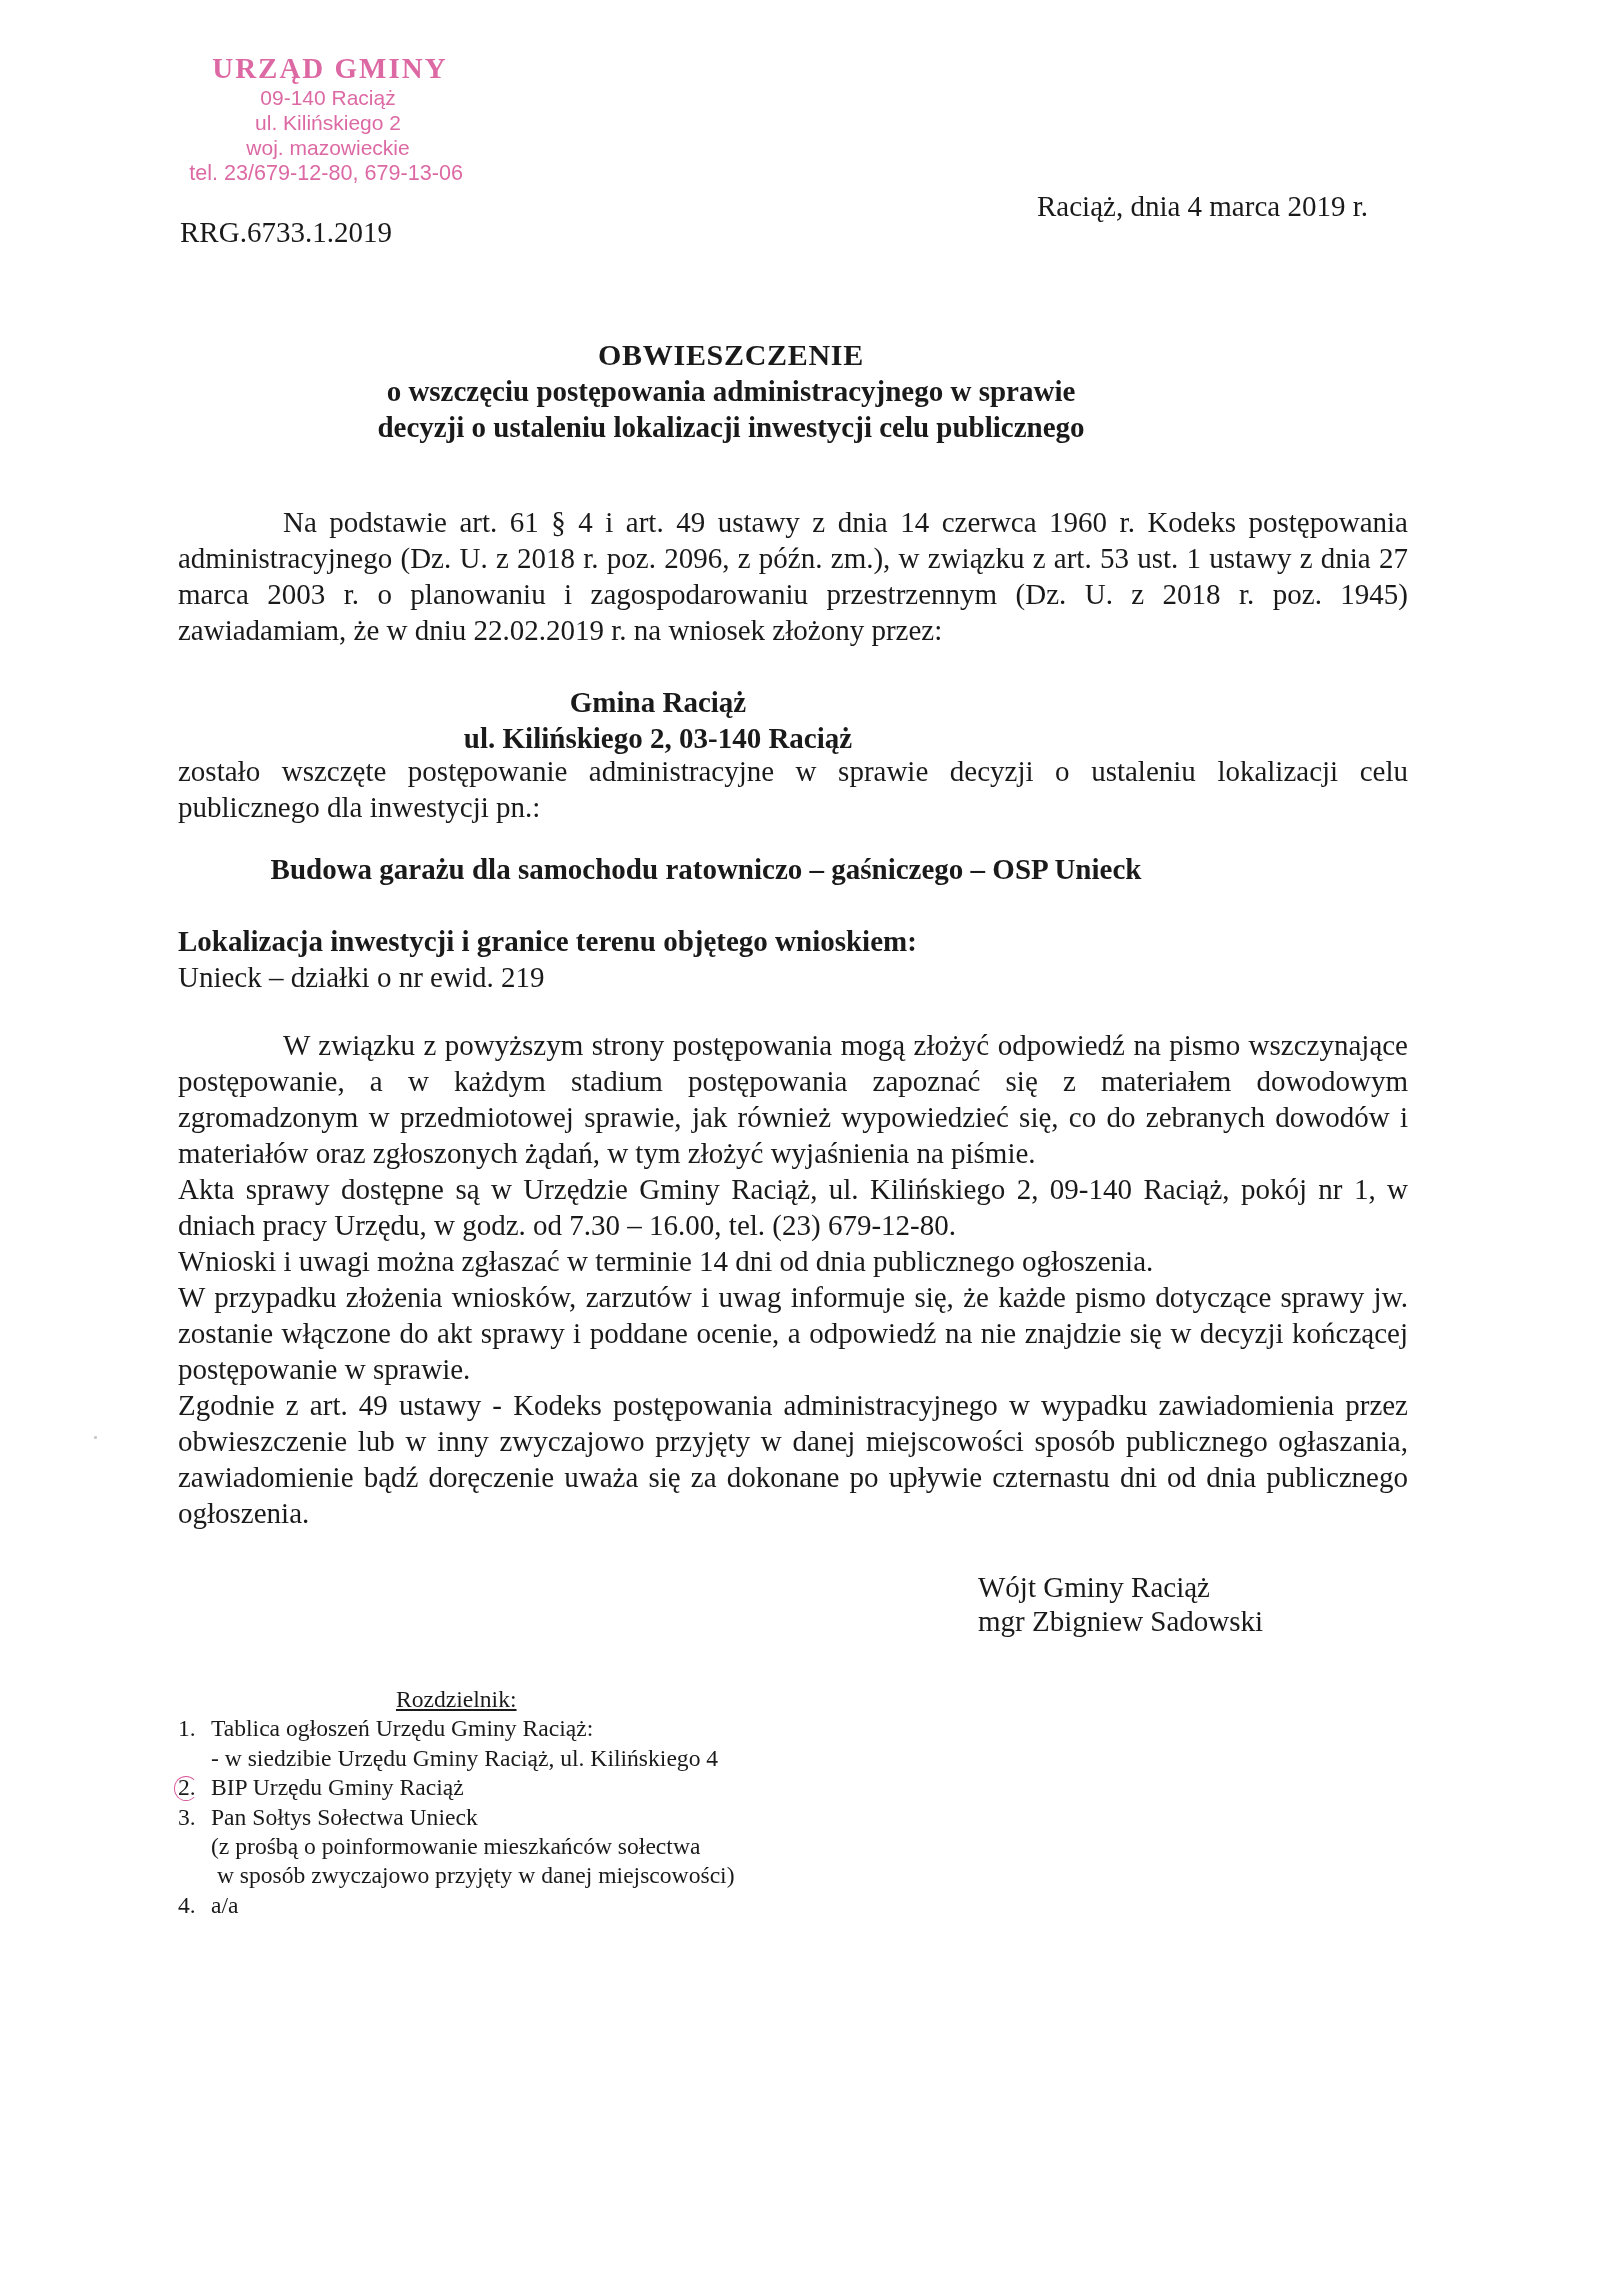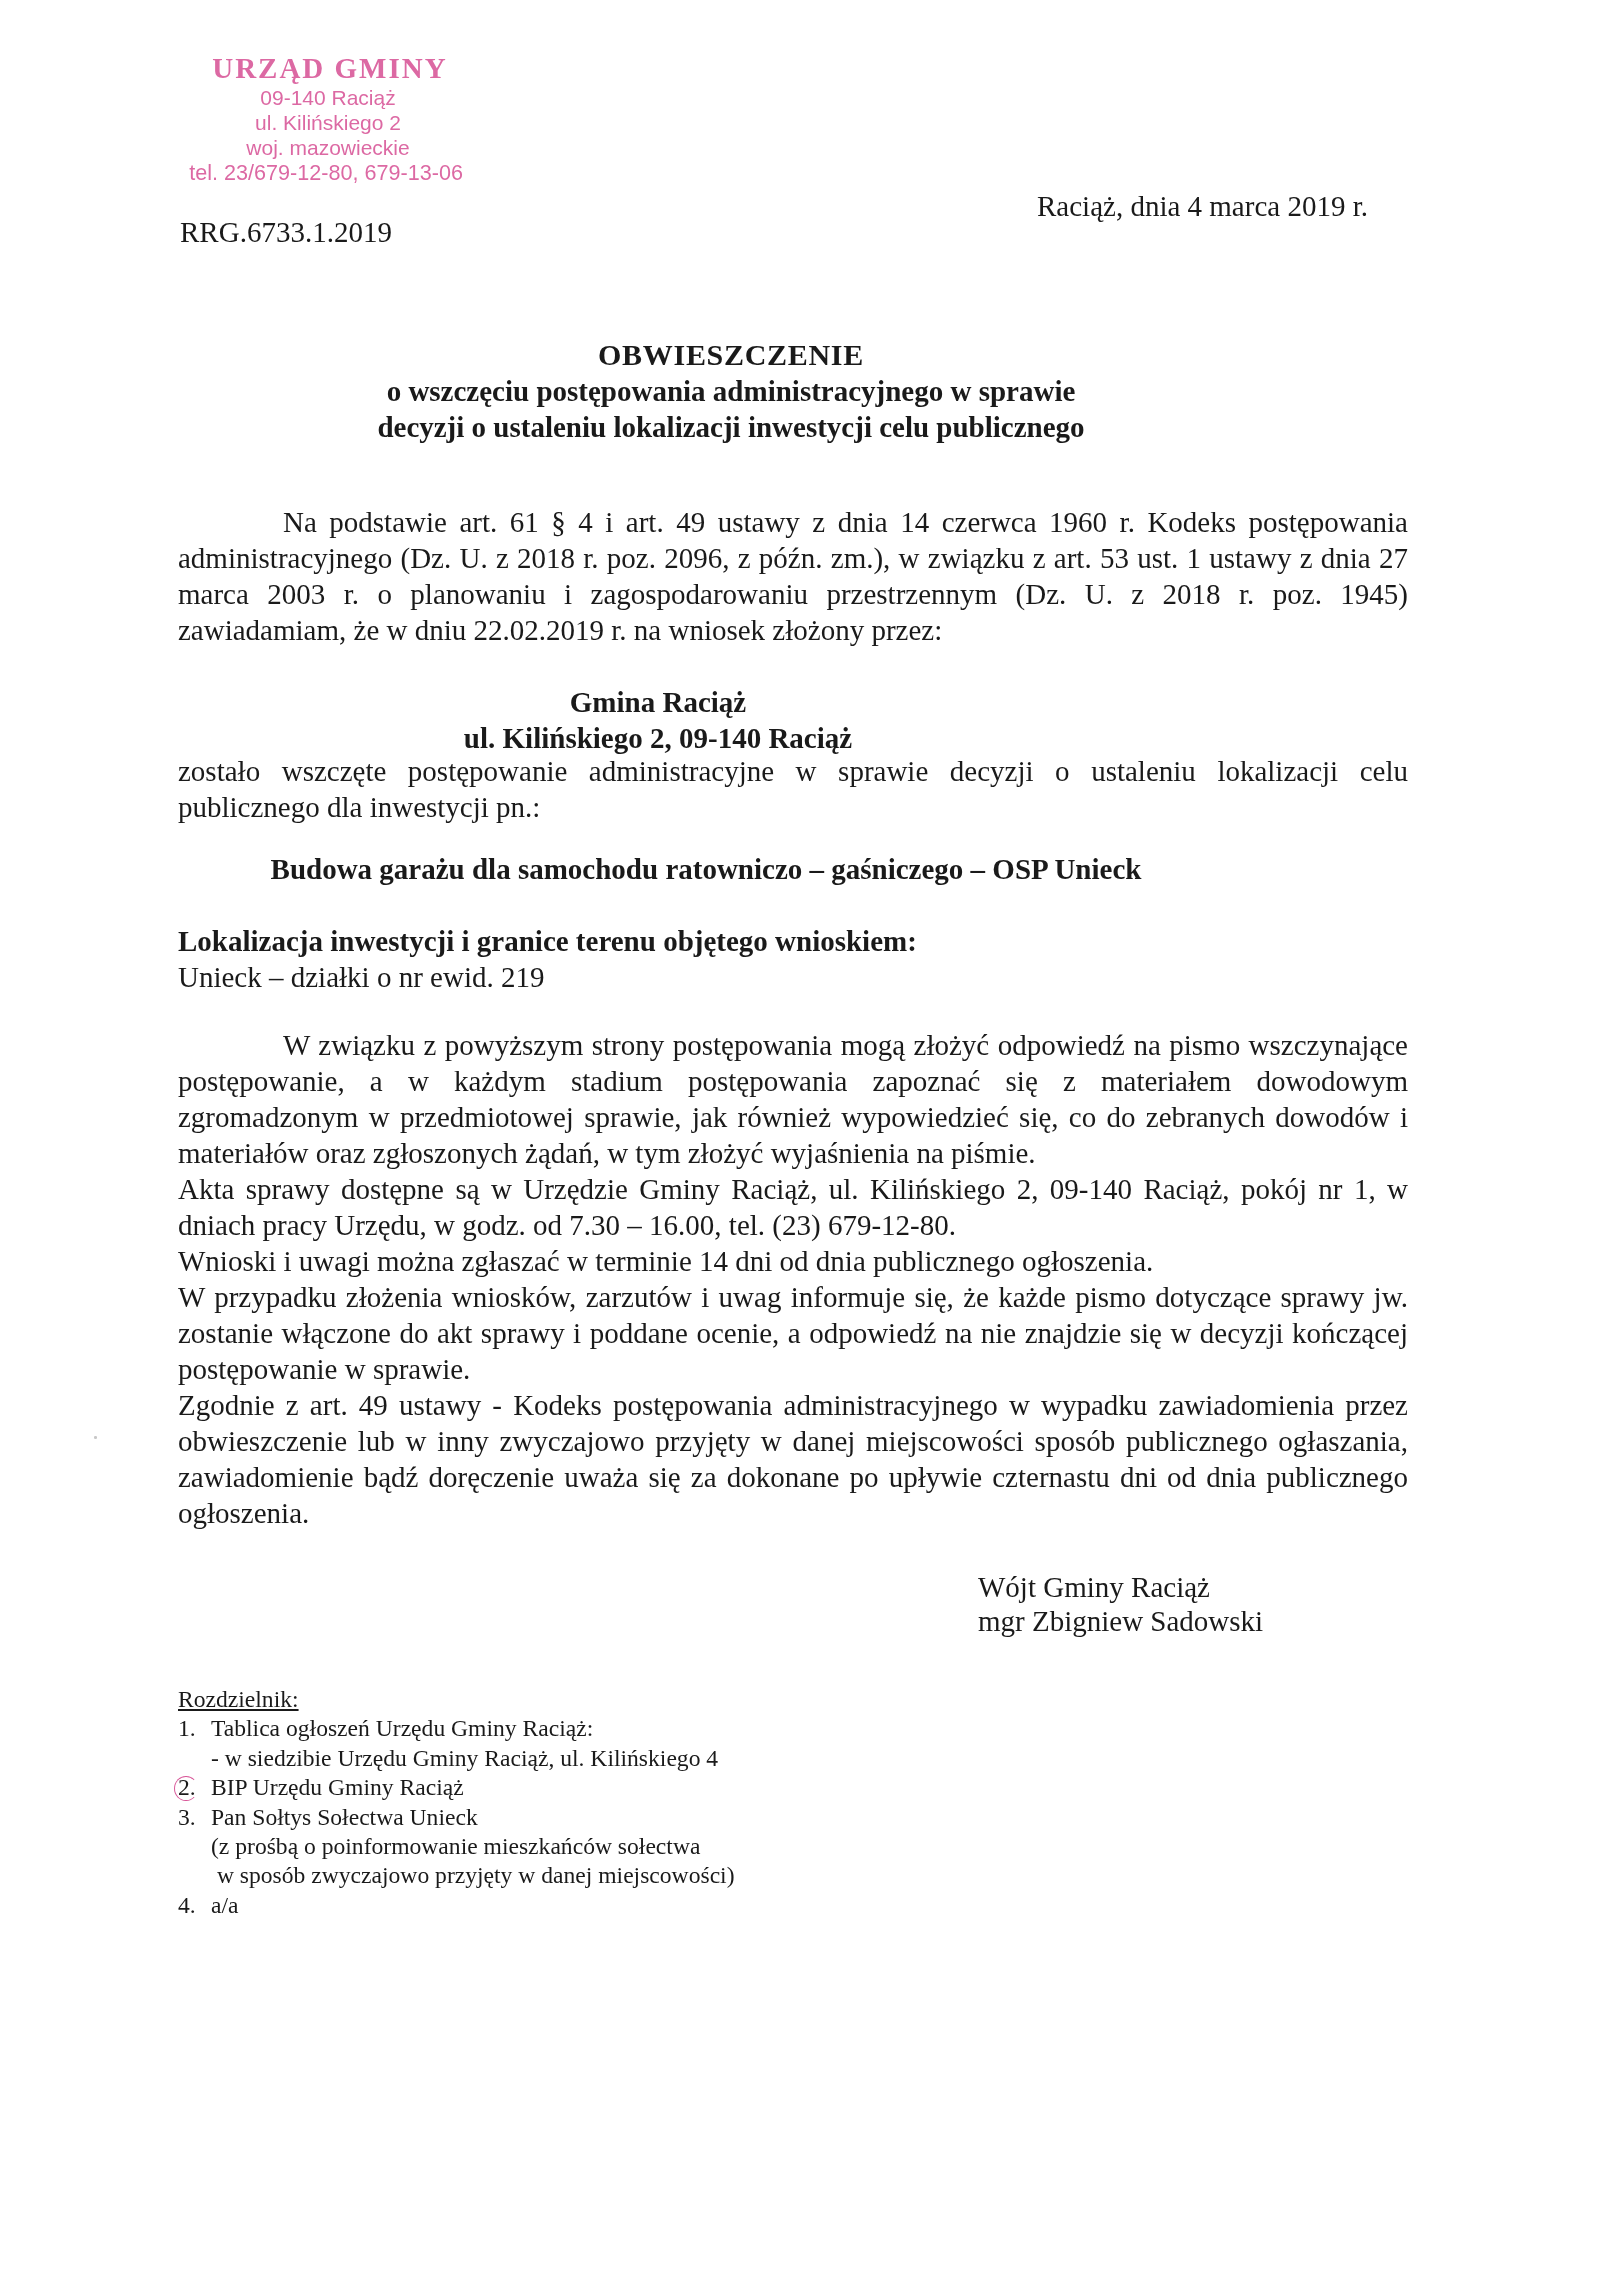--- a/index.html
+++ b/index.html
@@ -45,21 +45,21 @@
     .project { top: 851px; padding-left: 48px; }
     .loc { position: absolute; left: 178px; top: 923px; font-size: 29px; line-height: 36px; }
     .loc .loc-title { font-weight: bold; }
     .p3 { top: 1027px; }
     .signature {
       position: absolute; left: 978px; top: 1570px; font-size: 29px; line-height: 34px; text-align: left; width: 327px; font-family: Liberation Serif, serif;
     }
     .distribution {
       position: absolute; left: 178px; top: 1685px; font-size: 23.6px; line-height: 29.4px;
     }
-    .distribution .dist-title { text-decoration: underline; }
+    .distribution .dist-title { text-decoration: underline; text-align: center; }
     .distribution .item { display: flex; }
     .distribution .num { width: 33px; position: relative; }
     .distribution .sub { padding-left: 33px; }
     .circle-mark {
       position: absolute; left: -3.9px; top: 2.6px; width: 22px; height: 23.6px;
       border: 1.3px solid #d9599a; border-radius: 50%; border-right-color: transparent;
     }
     .scan-dot { position: absolute; width: 2.6px; height: 2.6px; background: #c8c8c8; border-radius: 50%; }
   </style>
 </head>
@@ -79,21 +79,21 @@
 <div class="heading">
   <div class="h-main">OBWIESZCZENIE</div>
   <div>o wszczęciu postępowania administracyjnego w sprawie</div>
   <div>decyzji o ustaleniu lokalizacji inwestycji celu publicznego</div>
 </div>
 
 <div class="body-text p1 indent">Na podstawie art. 61 § 4 i art. 49 ustawy z dnia 14 czerwca 1960 r. Kodeks postępowania administracyjnego (Dz. U. z 2018 r. poz. 2096, z późn. zm.), w związku z art. 53 ust. 1 ustawy z dnia 27 marca 2003 r. o planowaniu i zagospodarowaniu przestrzennym (Dz. U. z 2018 r. poz. 1945) zawiadamiam, że w dniu 22.02.2019 r.  na wniosek złożony przez:</div>
 
 <div class="center-bold applicant">
   <div>Gmina Raciąż</div>
-  <div>ul. Kilińskiego 2, 09-140 Raciąż</div>
+  <div>ul. Kilińskiego 2, 03-140 Raciąż</div>
 </div>
 
 <div class="body-text p2">zostało wszczęte postępowanie administracyjne w sprawie decyzji o ustaleniu lokalizacji celu publicznego dla inwestycji pn.:</div>
 
 <div class="center-bold project">Budowa garażu dla samochodu ratowniczo – gaśniczego – OSP Unieck</div>
 
 <div class="loc">
   <div class="loc-title">Lokalizacja inwestycji i granice terenu objętego wnioskiem:</div>
   <div>Unieck –  działki o nr ewid. 219</div>
 </div>

